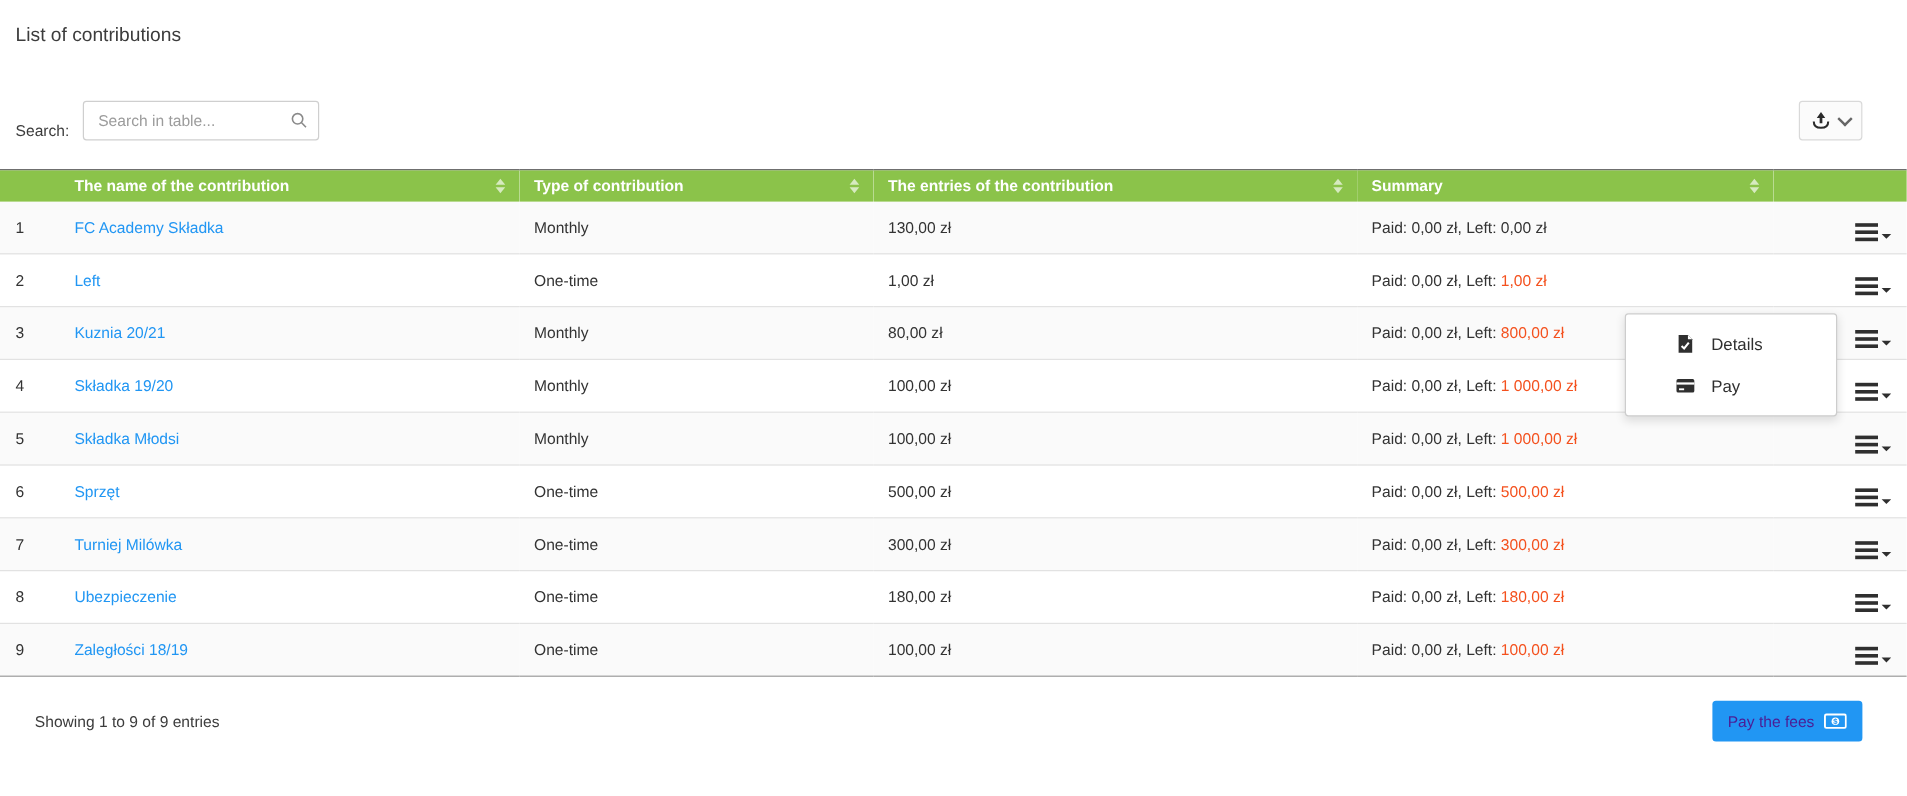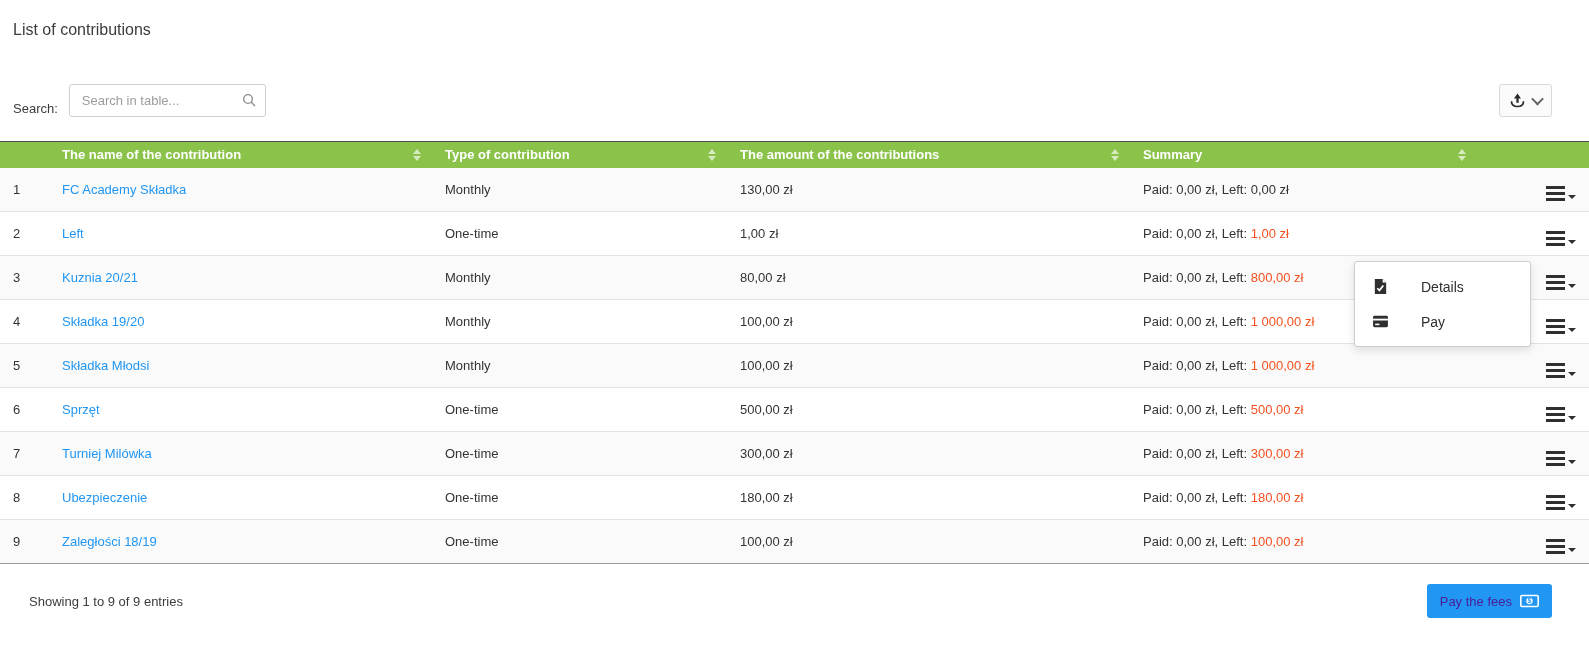--- a/index.html
+++ b/index.html
@@ -49,21 +49,21 @@
 
   
   .action-btn{display:inline-flex; align-items:flex-end; gap:3px; cursor:pointer; margin-left:56px;}
   .bars{display:flex; flex-direction:column; gap:3px;}
   .bars i{display:block; width:19px; height:3px; background:#2f2f2f;}
   .action-btn .caret-down{margin-bottom:2px; border-top-color:#2f2f2f;}
 
   
   .dropdown{position:absolute; top:261px; right:58px; width:177px; background:#fff;
     border:1px solid #cdcdcd; border-radius:3px; box-shadow:0 3px 8px rgba(0,0,0,.12); padding:7px 0; z-index:10;}
-  .menu-item{display:flex; align-items:center; gap:32px; padding:9px 17px; font-size:14px; color:#2f2f2f; cursor:pointer;}
+  .menu-item{display:flex; align-items:center; gap:13px; padding:9px 17px; font-size:14px; color:#2f2f2f; cursor:pointer;margin-left:24px;}
   .menu-item svg{width:17px; height:17px; flex:0 0 auto;}
 
   
   .footer-row{display:flex; align-items:center; margin:20px 37px 24px 29px;}
   .entries-info{font-size:13px; color:#3c3c3c;}
   .pay-btn{background:var(--blue); color:#4c1d95; border:none; border-radius:3px; height:34px;
     padding:0 13px; font-size:13px; font-family:"Liberation Sans", sans-serif; display:flex; align-items:center; gap:8px; cursor:pointer;}
   .pay-btn svg{width:19px; height:14px;}
 </style>
 </head>
@@ -112,21 +112,21 @@
             </span>
         </th>
         <th>
           <span>Type of contribution</span>
           <span class="sort">
               <i class="up"></i>
               <i class="dn"></i>
             </span>
         </th>
         <th>
-          <span>The amount of the contributions</span>
+          <span>The entries of the contribution</span>
           <span class="sort">
               <i class="up"></i>
               <i class="dn"></i>
             </span>
         </th>
         <th>
           <span>Summary</span>
           <span class="sort">
               <i class="up"></i>
               <i class="dn"></i>

